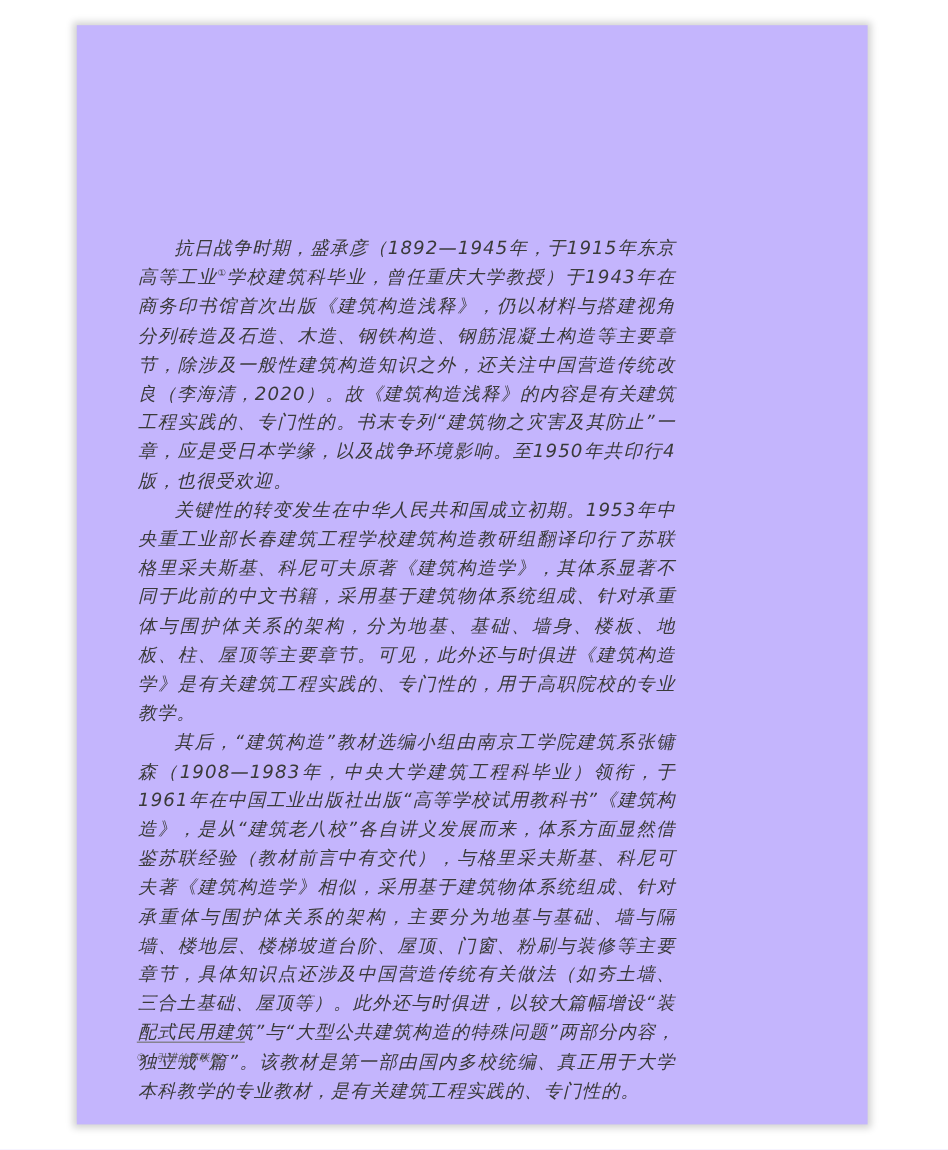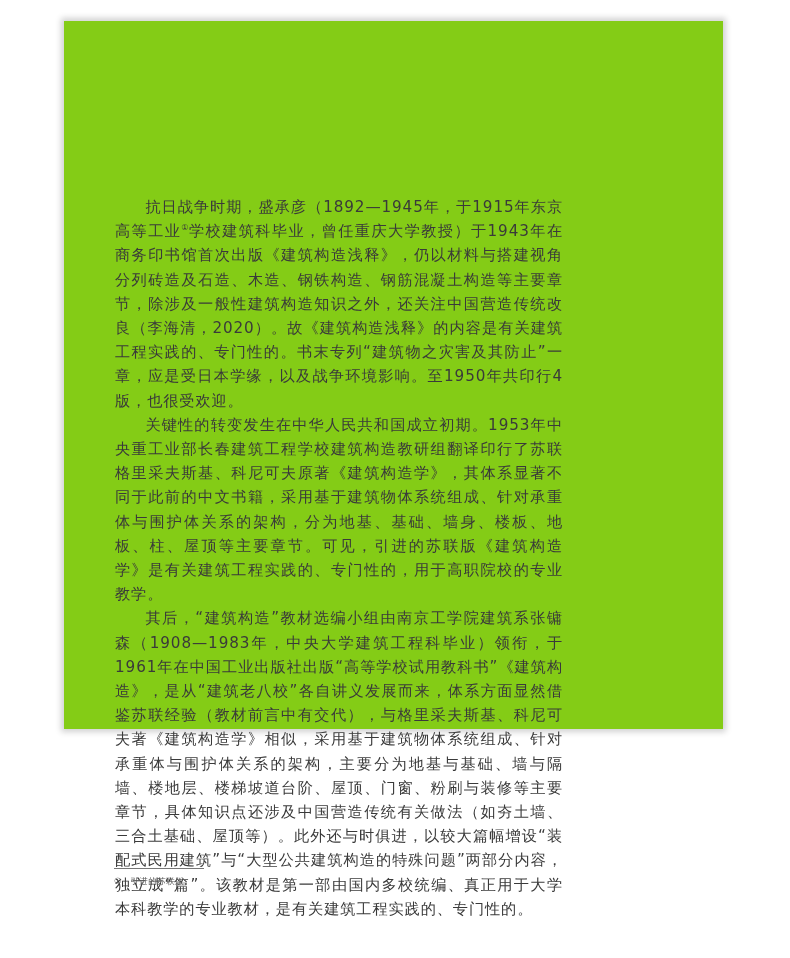--- a/index.html
+++ b/index.html
@@ -12,23 +12,24 @@
       height: 958px;
       position: relative;
       overflow: hidden;
       font-family: "DejaVu Sans", "Liberation Sans", sans-serif;
     }
     .page {
       position: absolute;
       left: 64px;
       top: 21px;
       width: 659px;
-      height: 708px;
-      background: #84cc16;
+      height: 916px;
+      background: #c4b5fd;
       box-shadow: 0 0 6px 3px rgba(0,0,0,0.18);
+      font-style: italic;
     }
     .body-text {
       position: absolute;
       left: 51px;
       top: 174px;
       width: 448px;
       color: #3a3a3a;
       font-size: 15.2px;
       line-height: 24.2px;
       letter-spacing: 0.9px;
@@ -63,21 +64,21 @@
     .footnote .mark {
       margin-right: 8px;
     }
   </style>
 </head>
 <body>
 
 <div class="page">
   <div class="body-text">
     <p><span>抗日战争时期，盛承彦（1892—1945年，于1915年东京高等工业</span><sup class="fnref">①</sup><span>学校建筑科毕业，曾任重庆大学教授）于1943年在商务印书馆首次出版《建筑构造浅释》，仍以材料与搭建视角分列砖造及石造、木造、钢铁构造、钢筋混凝土构造等主要章节，除涉及一般性建筑构造知识之外，还关注中国营造传统改良（李海清，2020）。故《建筑构造浅释》的内容是有关建筑工程实践的、专门性的。书末专列“建筑物之灾害及其防止”一章，应是受日本学缘，以及战争环境影响。至1950年共印行4版，也很受欢迎。</span></p>
-    <p>关键性的转变发生在中华人民共和国成立初期。1953年中央重工业部长春建筑工程学校建筑构造教研组翻译印行了苏联格里采夫斯基、科尼可夫原著《建筑构造学》，其体系显著不同于此前的中文书籍，采用基于建筑物体系统组成、针对承重体与围护体关系的架构，分为地基、基础、墙身、楼板、地板、柱、屋顶等主要章节。可见，引进的苏联版《建筑构造学》是有关建筑工程实践的、专门性的，用于高职院校的专业教学。</p>
+    <p>关键性的转变发生在中华人民共和国成立初期。1953年中央重工业部长春建筑工程学校建筑构造教研组翻译印行了苏联格里采夫斯基、科尼可夫原著《建筑构造学》，其体系显著不同于此前的中文书籍，采用基于建筑物体系统组成、针对承重体与围护体关系的架构，分为地基、基础、墙身、楼板、地板、柱、屋顶等主要章节。可见，此外还与时俱进《建筑构造学》是有关建筑工程实践的、专门性的，用于高职院校的专业教学。</p>
     <p>其后，“建筑构造”教材选编小组由南京工学院建筑系张镛森（1908—1983年，中央大学建筑工程科毕业）领衔，于1961年在中国工业出版社出版“高等学校试用教科书”《建筑构造》，是从“建筑老八校”各自讲义发展而来，体系方面显然借鉴苏联经验（教材前言中有交代），与格里采夫斯基、科尼可夫著《建筑构造学》相似，采用基于建筑物体系统组成、针对承重体与围护体关系的架构，主要分为地基与基础、墙与隔墙、楼地层、楼梯坡道台阶、屋顶、门窗、粉刷与装修等主要章节，具体知识点还涉及中国营造传统有关做法（如夯土墙、三合土基础、屋顶等）。此外还与时俱进，以较大篇幅增设“装配式民用建筑”与“大型公共建筑构造的特殊问题”两部分内容，独立成“篇”。该教材是第一部由国内多校统编、真正用于大学本科教学的专业教材，是有关建筑工程实践的、专门性的。</p>
   </div>
 
   <div class="footnote-rule"></div>
   <div class="footnote">
     <span class="mark">①</span><span>引进的苏联版。</span>
   </div>
 </div>
 
 </body></html>

